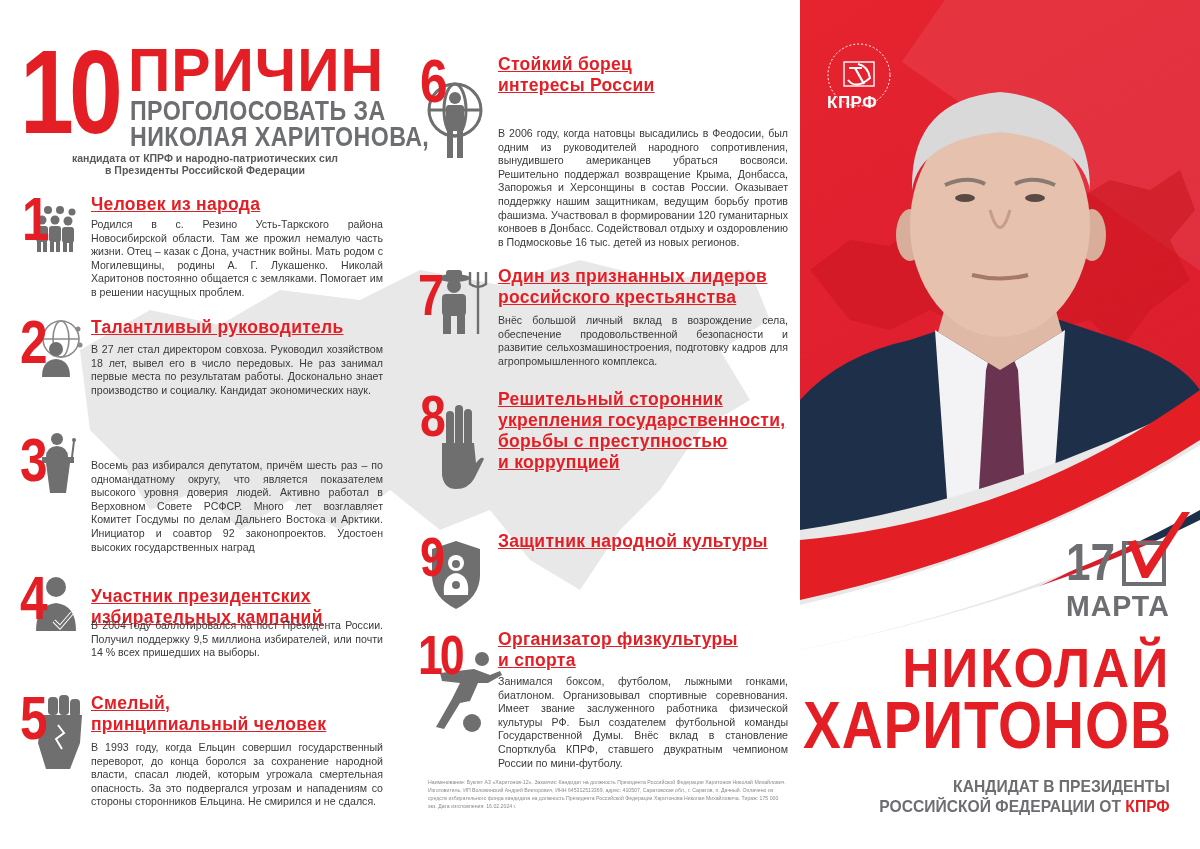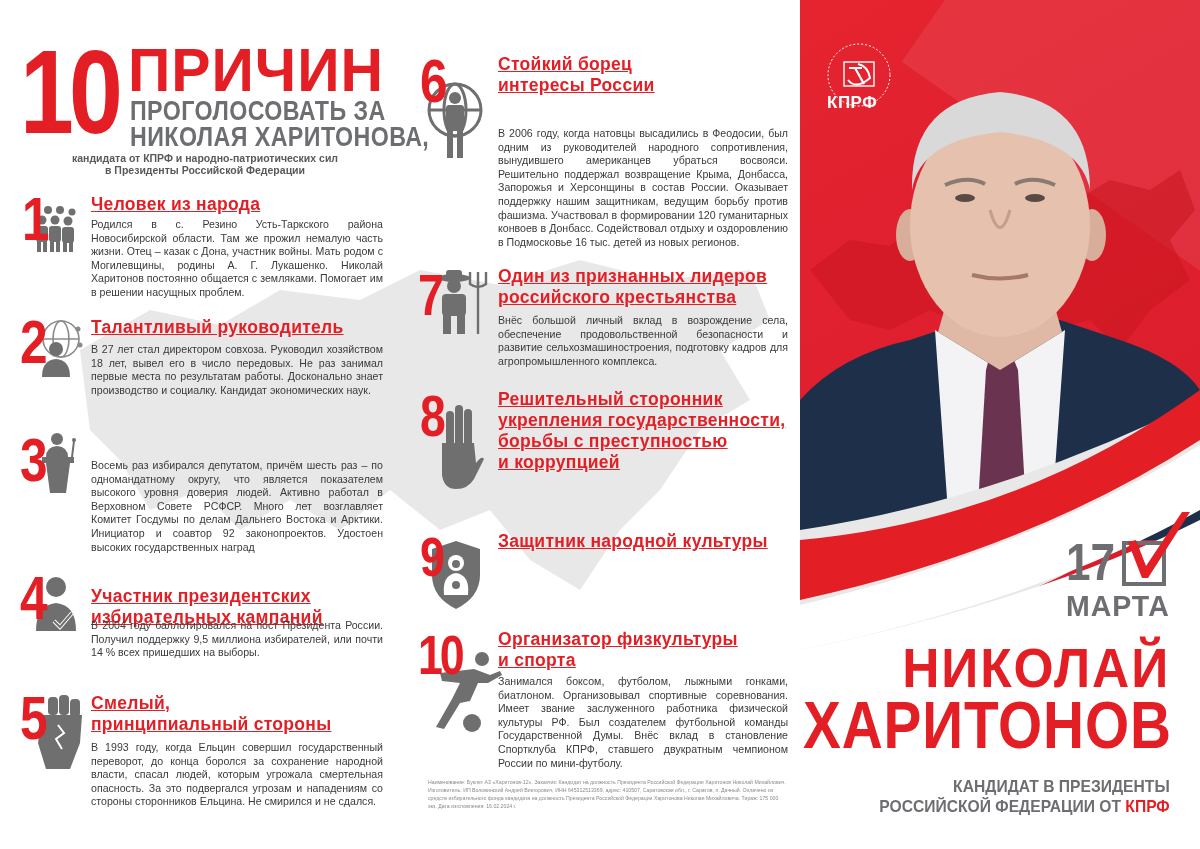--- a/index.html
+++ b/index.html
@@ -159,21 +159,21 @@
       <g fill="#6f6f6f">
           <rect x="14" y="4" width="10" height="18" rx="4"></rect>
           <rect x="25" y="2" width="10" height="20" rx="4"></rect>
           <rect x="36" y="6" width="10" height="18" rx="4"></rect>
           <path d="M8 22 L48 22 L46 50 L36 76 L12 76 L4 50 Z"></path>
         </g>
       <path d="M24 32 L30 40 L22 46 L28 56" fill="none" stroke="#ffffff" stroke-width="2"></path>
     </svg>
     <div class="r-title" style="left:91px;top:10px;">
       <div>Смелый,</div>
-      <div>принципиальный стороны</div>
+      <div>принципиальный человек</div>
     </div>
     <div class="r-text" style="left:91px;top:58px;width:292px;">В 1993 году, когда Ельцин совершил государственный переворот, до конца боролся за сохранение народной власти, спасал людей, которым угрожала смертельная опасность. За это подвергался угрозам и нападениям со стороны сторонников Ельцина. Не смирился и не сдался.</div>
   </div>
 
   <div class="reason" style="left:410px;top:48px;width:390px;height:210px;">
     <div class="r-num" style="left:10px;top:2px;font-size:62px;line-height:62px;">6</div>
     <svg class="r-icon" style="left:14px;top:32px;width:62px;height:80px;" viewBox="0 0 62 80">
       <g fill="none" stroke="#6f6f6f" stroke-width="3">
           <circle cx="31" cy="30" r="26"></circle>
           <ellipse cx="31" cy="30" rx="11" ry="26"></ellipse>

